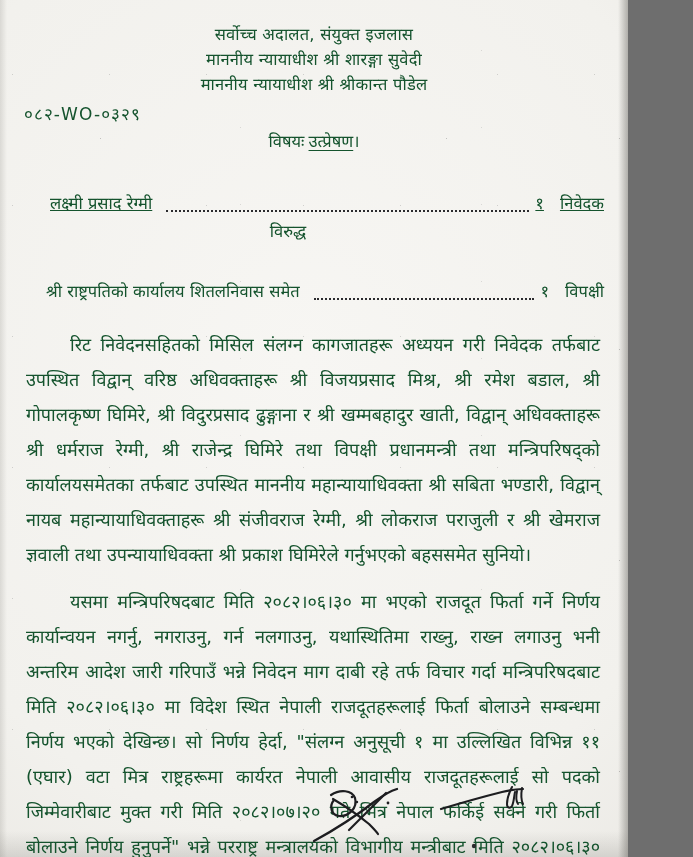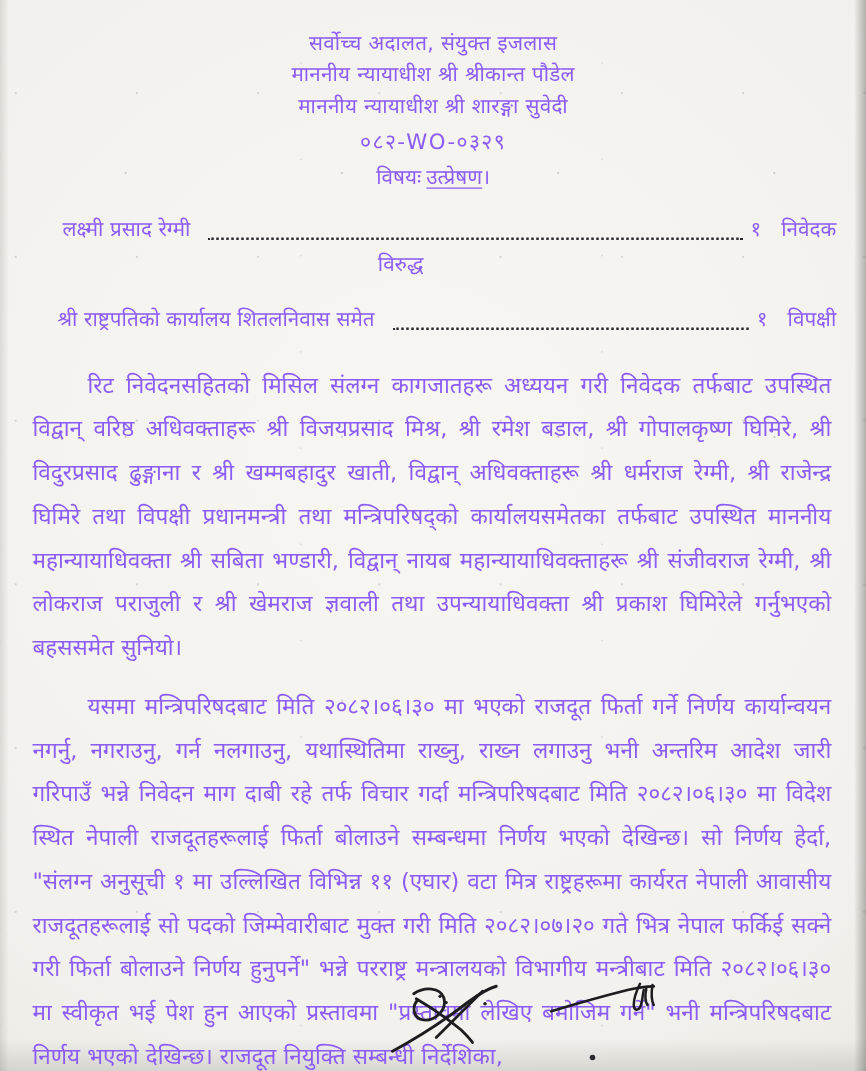--- a/index.html
+++ b/index.html
@@ -2,26 +2,26 @@
 <html><head>
 <meta charset="utf-8">
 <style>
   html, body {
     margin: 0;
     padding: 0;
     background: #6e6e6e;
   }
   #page {
     position: relative;
-    width: 693px;
+    width: 628px;
     height: 857px;
     overflow: hidden;
     background: #f2f0ec;
     font-family: "DejaVu Sans", sans-serif;
-    color: #8b5cf6;
+    color: #14532d;
   }
   
   #paper-tone {
     position: absolute;
     inset: 0;
     background:
       radial-gradient(125% 100% at 48% 42%, #f7f6f3 0%, #f2f1ed 55%, #e9e7e2 82%, #dfddd7 100%);
     pointer-events: none;
   }
   #edge-right {
@@ -76,43 +76,42 @@
 
   .hdr-strong {
     text-align: center;
     font-size: 17px;
     line-height: 27px;
     margin-top: 5px;
   }
   .u { text-decoration: underline; text-underline-offset: 2.5px; }
 
   #case-no {
-    text-align: center;
     font-size: 17px;
     line-height: 26px;
     letter-spacing: 1.1px;
     margin-top: 4px;
   }
   #subject-line {
     text-align: center;
     font-size: 16.5px;
     line-height: 26px;
     margin-top: 2px;
     font-family: Liberation Serif, serif;
   }
 
   .party-row {
     display: flex;
     align-items: flex-end;
     font-size: 16.5px;
     line-height: 26px;
     white-space: nowrap;
   }
-  #petitioner-row { margin-top: 16px; padding-left: 26px; }
-  #respondent-row { margin-top: 18px; padding-left: 22px; align-items: flex-end; }
+  #petitioner-row { margin-top: 36px; padding-left: 26px; text-decoration: underline; }
+  #respondent-row { margin-top: 34px; padding-left: 22px; align-items: flex-end; }
   .party-name { flex: 0 0 auto; }
   .leader {
     flex: 1 1 auto;
     margin: 0 6px 5px 14px;
     border-bottom: 2.2px dotted #2b2b2e;
     min-width: 40px;
   }
   .party-count { flex: 0 0 auto; padding-right: 16px; }
   .party-role { flex: 0 0 auto; }
 
@@ -149,22 +148,22 @@
 
 <div id="page">
 
   <div id="paper-tone"></div>
   <div id="speckle"></div>
 
   <div id="content">
 
     <div id="hdr-block">
       <div class="hdr">सर्वोच्च अदालत, संयुक्त इजलास</div>
+      <div class="hdr">माननीय न्यायाधीश श्री शारङ्गा सुवेदी</div>
       <div class="hdr">माननीय न्यायाधीश श्री श्रीकान्त पौडेल</div>
-      <div class="hdr">माननीय न्यायाधीश श्री शारङ्गा सुवेदी</div>
     </div>
 
 
     <div id="case-no">०८२-WO-०३२९</div>
 
     <div id="subject-line">
       <span>विषयः</span>
       <span class="u">उत्प्रेषण</span><span>।</span>
     </div>
 

